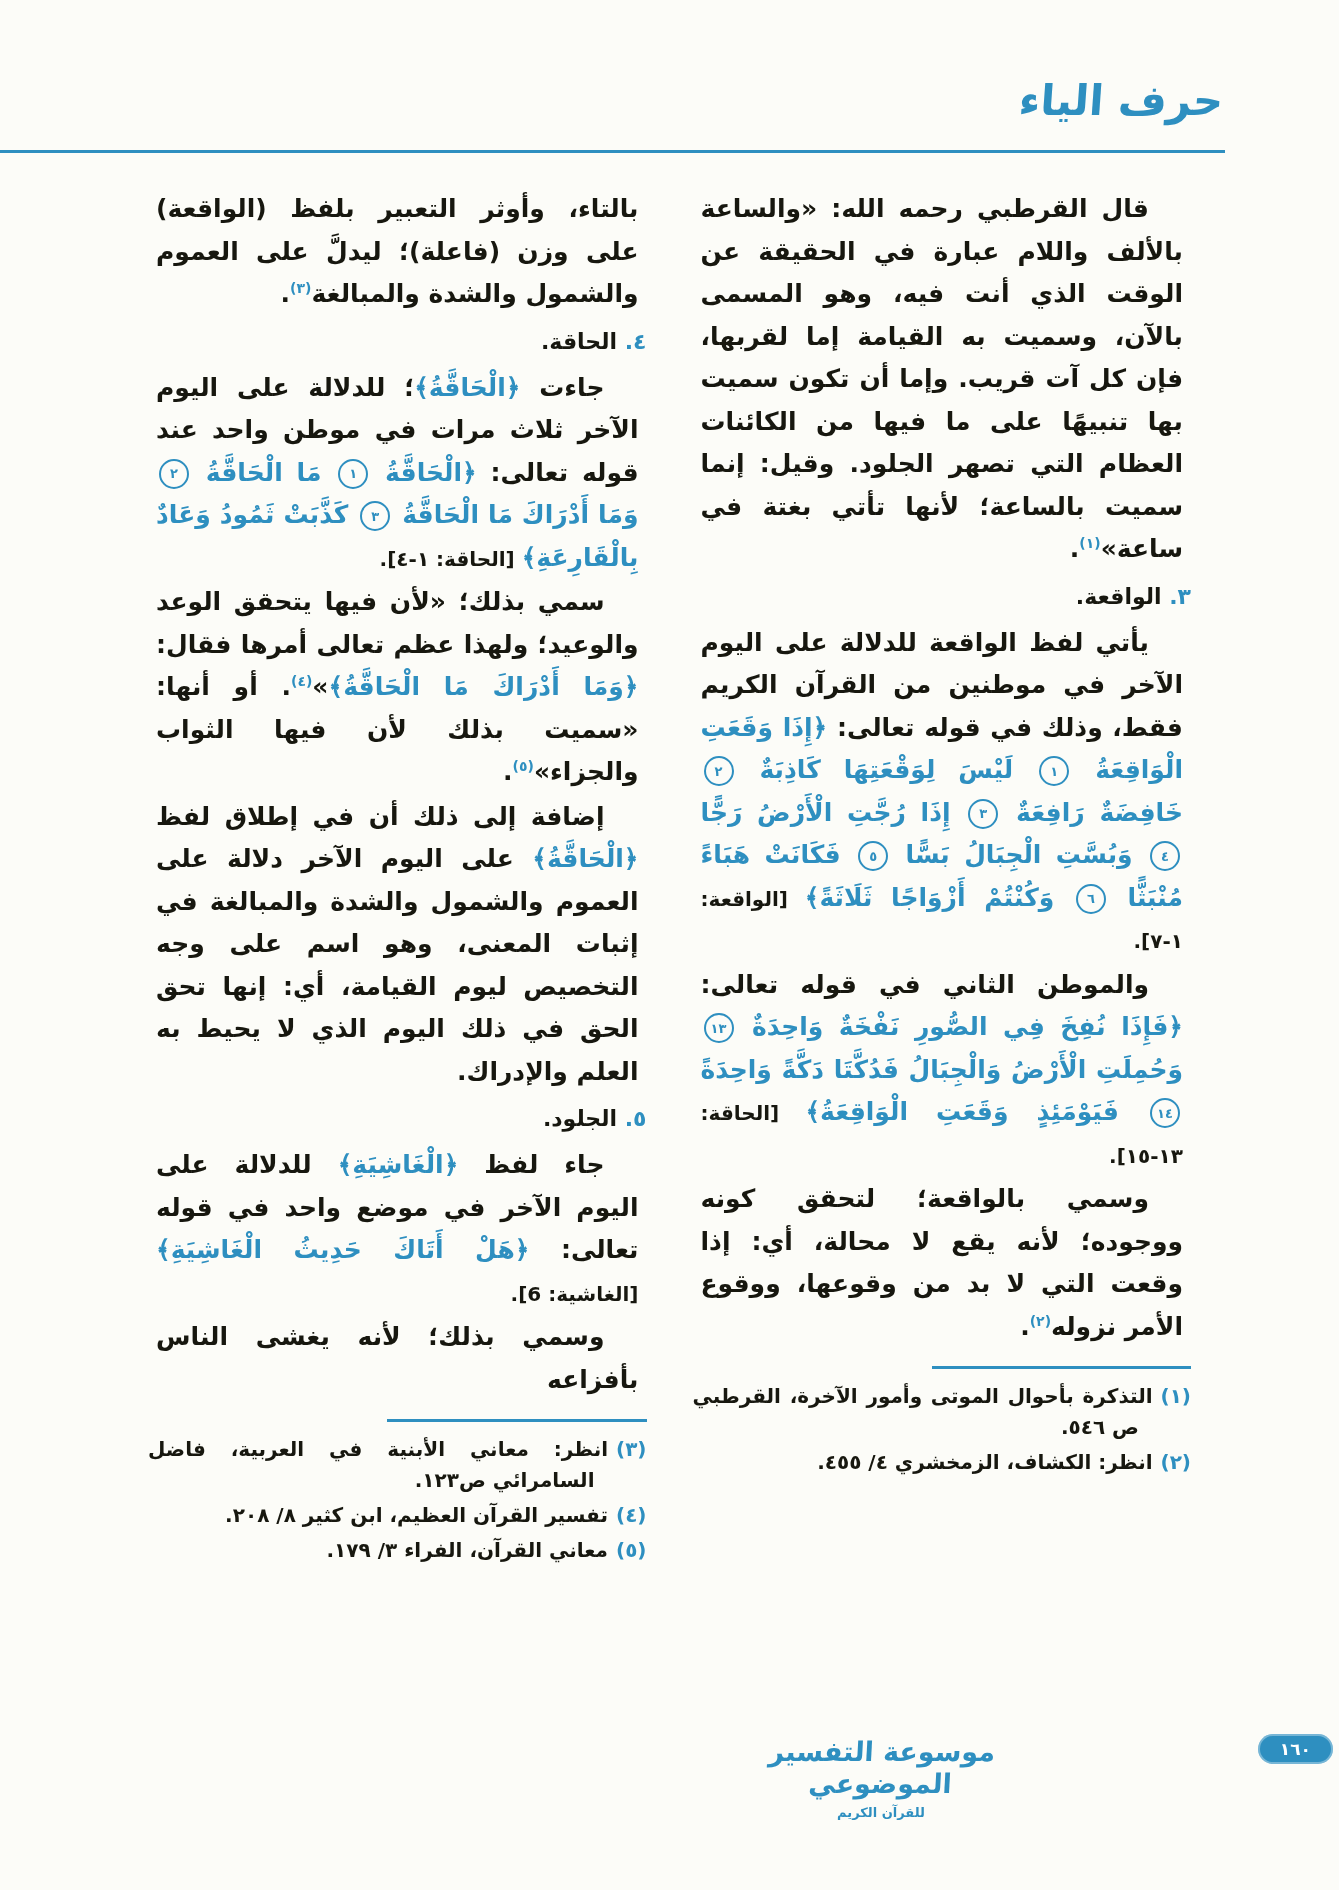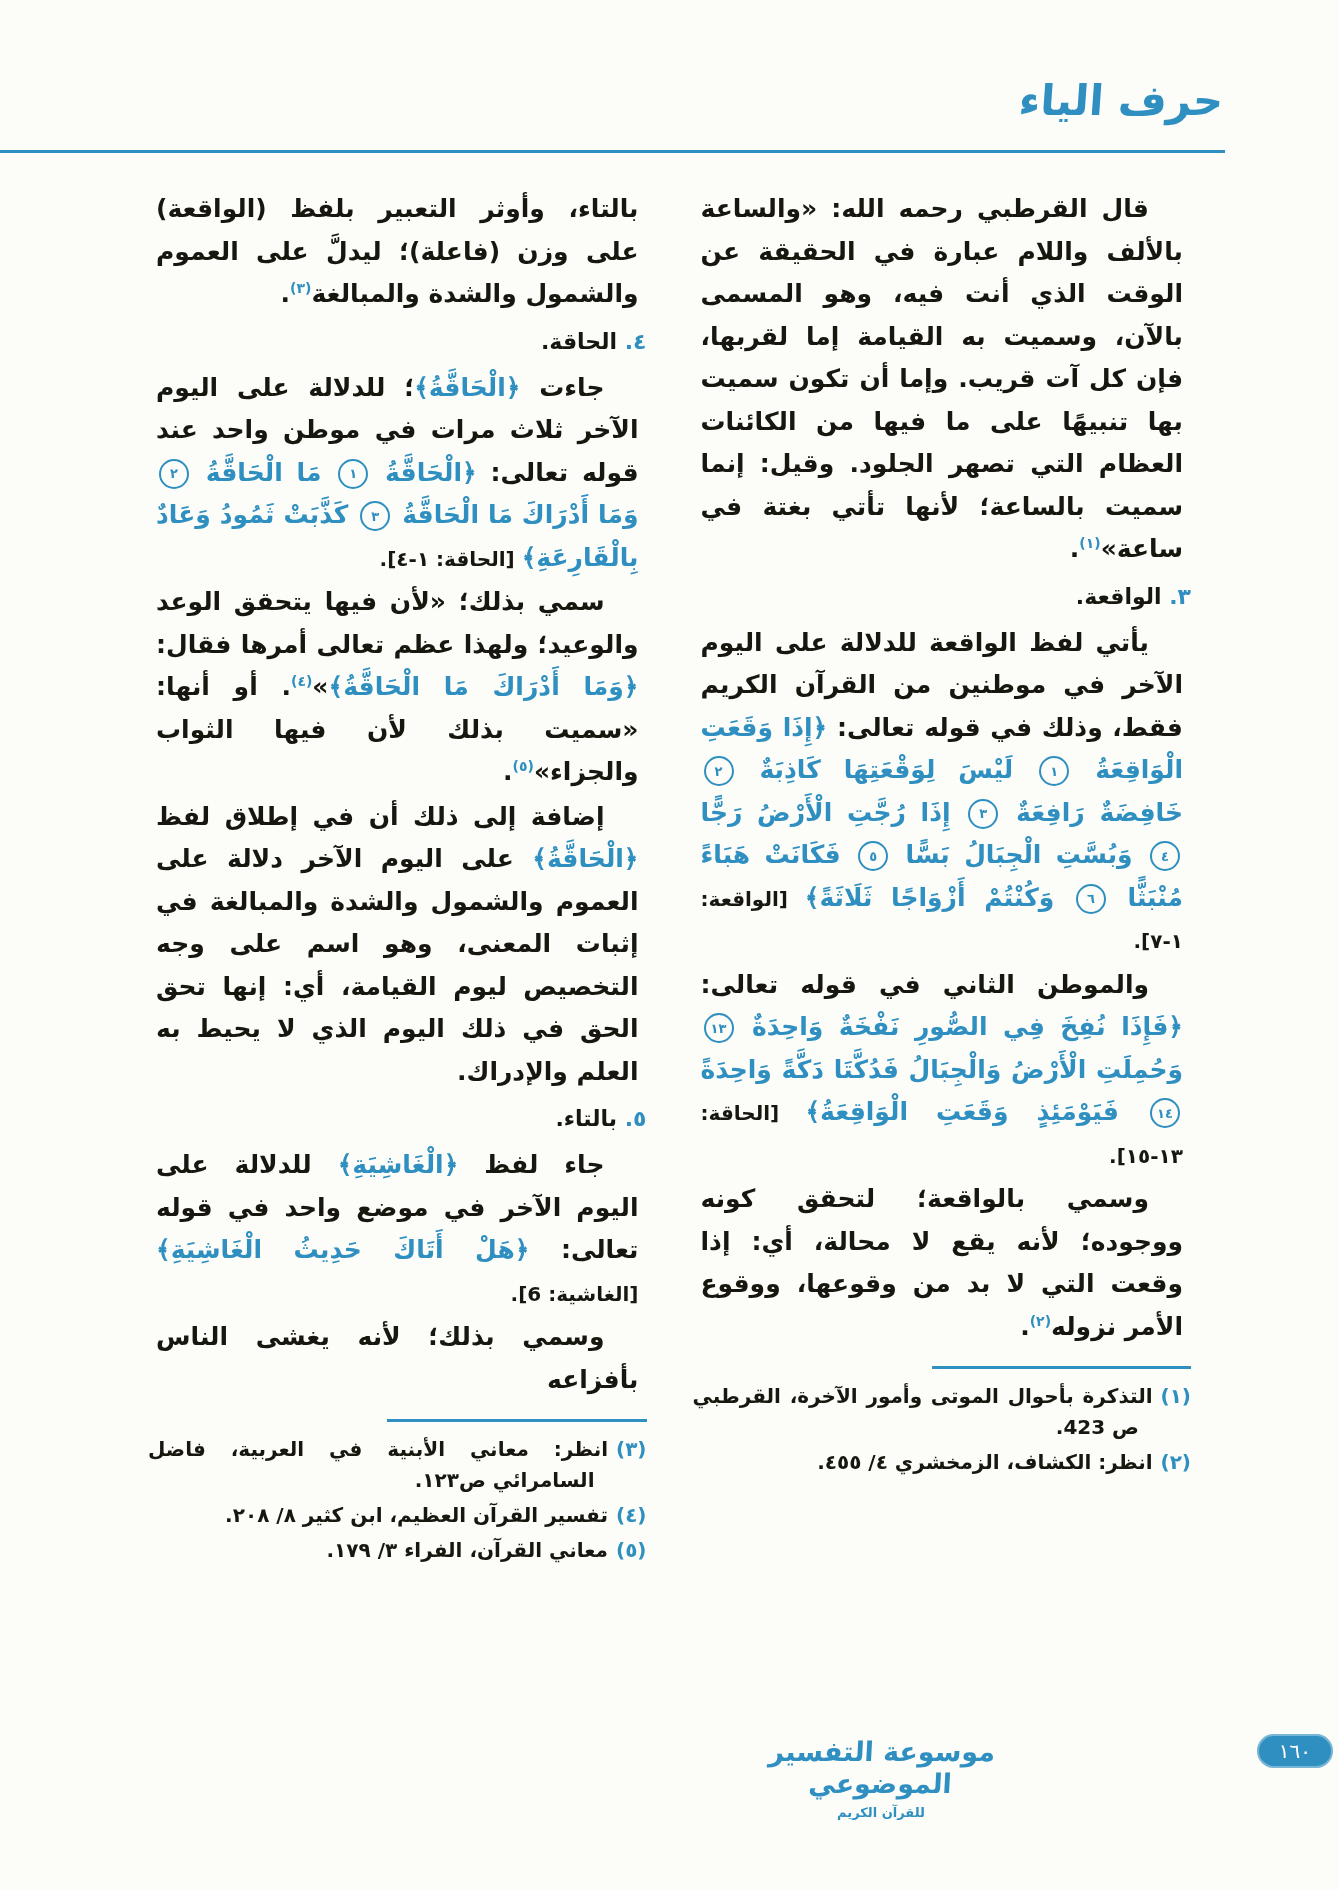--- a/index.html
+++ b/index.html
@@ -75,50 +75,50 @@
     text-align:center;color:var(--accent);
   }
   .logo-line1{
     font-size:27px;font-weight:700;line-height:1.2;
     transform:skewX(-3deg);
   }
   .logo-line2{font-size:13px;font-weight:700;margin-top:4px;letter-spacing:2px;}
   .page-badge{
     position:absolute;top:1734px;right:6px;
     background:var(--accent);color:#ffffff;
-    font-size:20px;font-weight:400;
+    font-size:17px;font-weight:700;
     padding:5px 22px;border-radius:22px;
     box-shadow:inset 0 0 0 2px rgba(255,255,255,.35);
   }
 </style>
 </head>
 <body>
 
 <div class="page">
   <div class="header-title">حرف الياء</div>
   <div class="header-rule"></div>
 
   <div class="columns">
     <div class="col">
         <p class="para indent"><span class="t-normal">قال القرطبي رحمه الله: «والساعة بالألف واللام عبارة في الحقيقة عن الوقت الذي أنت فيه، وهو المسمى بالآن، وسميت به القيامة إما لقربها، فإن كل آت قريب. وإما أن تكون سميت بها تنبيهًا على ما فيها من الكائنات العظام التي تصهر الجلود. وقيل: إنما سميت بالساعة؛ لأنها تأتي بغتة في ساعة»</span><span class="t-fnref">(١)</span><span class="t-normal">.</span></p>
         <h3 class="heading"><span class="t-hnum">٣. </span><span class="t-htext">الواقعة.</span></h3>
         <p class="para indent"><span class="t-normal">يأتي لفظ الواقعة للدلالة على اليوم الآخر في موطنين من القرآن الكريم فقط، وذلك في قوله تعالى: </span><span class="t-quran">﴿إِذَا وَقَعَتِ الْوَاقِعَةُ </span><span class="t-vnum">١</span><span class="t-quran"> لَيْسَ لِوَقْعَتِهَا كَاذِبَةٌ </span><span class="t-vnum">٢</span><span class="t-quran"> خَافِضَةٌ رَافِعَةٌ </span><span class="t-vnum">٣</span><span class="t-quran"> إِذَا رُجَّتِ الْأَرْضُ رَجًّا </span><span class="t-vnum">٤</span><span class="t-quran"> وَبُسَّتِ الْجِبَالُ بَسًّا </span><span class="t-vnum">٥</span><span class="t-quran"> فَكَانَتْ هَبَاءً مُنْبَثًّا </span><span class="t-vnum">٦</span><span class="t-quran"> وَكُنْتُمْ أَزْوَاجًا ثَلَاثَةً﴾</span><span class="t-ref"> [الواقعة: ١-٧].</span></p>
         <p class="para indent"><span class="t-normal">والموطن الثاني في قوله تعالى: </span><span class="t-quran">﴿فَإِذَا نُفِخَ فِي الصُّورِ نَفْخَةٌ وَاحِدَةٌ </span><span class="t-vnum">١٣</span><span class="t-quran"> وَحُمِلَتِ الْأَرْضُ وَالْجِبَالُ فَدُكَّتَا دَكَّةً وَاحِدَةً </span><span class="t-vnum">١٤</span><span class="t-quran"> فَيَوْمَئِذٍ وَقَعَتِ الْوَاقِعَةُ﴾</span><span class="t-ref"> [الحاقة: ١٣-١٥].</span></p>
         <p class="para indent"><span class="t-normal">وسمي بالواقعة؛ لتحقق كونه ووجوده؛ لأنه يقع لا محالة، أي: إذا وقعت التي لا بد من وقوعها، ووقوع الأمر نزوله</span><span class="t-fnref">(٢)</span><span class="t-normal">.</span></p>
         <div class="fn-sep"></div>
-        <div class="footnote"><span class="fn-num">(١)</span><span>التذكرة بأحوال الموتى وأمور الآخرة، القرطبي ص 423.</span></div>
+        <div class="footnote"><span class="fn-num">(١)</span><span>التذكرة بأحوال الموتى وأمور الآخرة، القرطبي ص ٥٤٦.</span></div>
         <div class="footnote"><span class="fn-num">(٢)</span><span>انظر: الكشاف، الزمخشري ٤/ ٤٥٥.</span></div>
       </div>
     <div class="col">
         <p class="para"><span class="t-normal">بالتاء، وأوثر التعبير بلفظ (الواقعة) على وزن (فاعلة)؛ ليدلَّ على العموم والشمول والشدة والمبالغة</span><span class="t-fnref">(٣)</span><span class="t-normal">.</span></p>
         <h3 class="heading"><span class="t-hnum">٤. </span><span class="t-htext">الحاقة.</span></h3>
         <p class="para indent"><span class="t-normal">جاءت </span><span class="t-quran">﴿الْحَاقَّةُ﴾</span><span class="t-normal">؛ للدلالة على اليوم الآخر ثلاث مرات في موطن واحد عند قوله تعالى: </span><span class="t-quran">﴿الْحَاقَّةُ </span><span class="t-vnum">١</span><span class="t-quran"> مَا الْحَاقَّةُ </span><span class="t-vnum">٢</span><span class="t-quran"> وَمَا أَدْرَاكَ مَا الْحَاقَّةُ </span><span class="t-vnum">٣</span><span class="t-quran"> كَذَّبَتْ ثَمُودُ وَعَادٌ بِالْقَارِعَةِ﴾</span><span class="t-ref"> [الحاقة: ١-٤].</span></p>
         <p class="para indent"><span class="t-normal">سمي بذلك؛ «لأن فيها يتحقق الوعد والوعيد؛ ولهذا عظم تعالى أمرها فقال: </span><span class="t-quran">﴿وَمَا أَدْرَاكَ مَا الْحَاقَّةُ﴾</span><span class="t-normal">»</span><span class="t-fnref">(٤)</span><span class="t-normal">. أو أنها: «سميت بذلك لأن فيها الثواب والجزاء»</span><span class="t-fnref">(٥)</span><span class="t-normal">.</span></p>
         <p class="para indent"><span class="t-normal">إضافة إلى ذلك أن في إطلاق لفظ </span><span class="t-quran">﴿الْحَاقَّةُ﴾</span><span class="t-normal"> على اليوم الآخر دلالة على العموم والشمول والشدة والمبالغة في إثبات المعنى، وهو اسم على وجه التخصيص ليوم القيامة، أي: إنها تحق الحق في ذلك اليوم الذي لا يحيط به العلم والإدراك.</span></p>
-        <h3 class="heading"><span class="t-hnum">٥. </span><span class="t-htext">بالتاء.</span></h3>
+        <h3 class="heading"><span class="t-hnum">٥. </span><span class="t-htext">الجلود.</span></h3>
         <p class="para indent"><span class="t-normal">جاء لفظ </span><span class="t-quran">﴿الْغَاشِيَةِ﴾</span><span class="t-normal"> للدلالة على اليوم الآخر في موضع واحد في قوله تعالى: </span><span class="t-quran">﴿هَلْ أَتَاكَ حَدِيثُ الْغَاشِيَةِ﴾</span><span class="t-ref"> [الغاشية: 6].</span></p>
         <p class="para indent"><span class="t-normal">وسمي بذلك؛ لأنه يغشى الناس بأفزاعه</span></p>
         <div class="fn-sep"></div>
         <div class="footnote"><span class="fn-num">(٣)</span><span>انظر: معاني الأبنية في العربية، فاضل السامرائي ص١٢٣.</span></div>
         <div class="footnote"><span class="fn-num">(٤)</span><span>تفسير القرآن العظيم، ابن كثير ٨/ ٢٠٨.</span></div>
         <div class="footnote"><span class="fn-num">(٥)</span><span>معاني القرآن، الفراء ٣/ ١٧٩.</span></div>
       </div>
   </div>
 
   <div class="logo">

